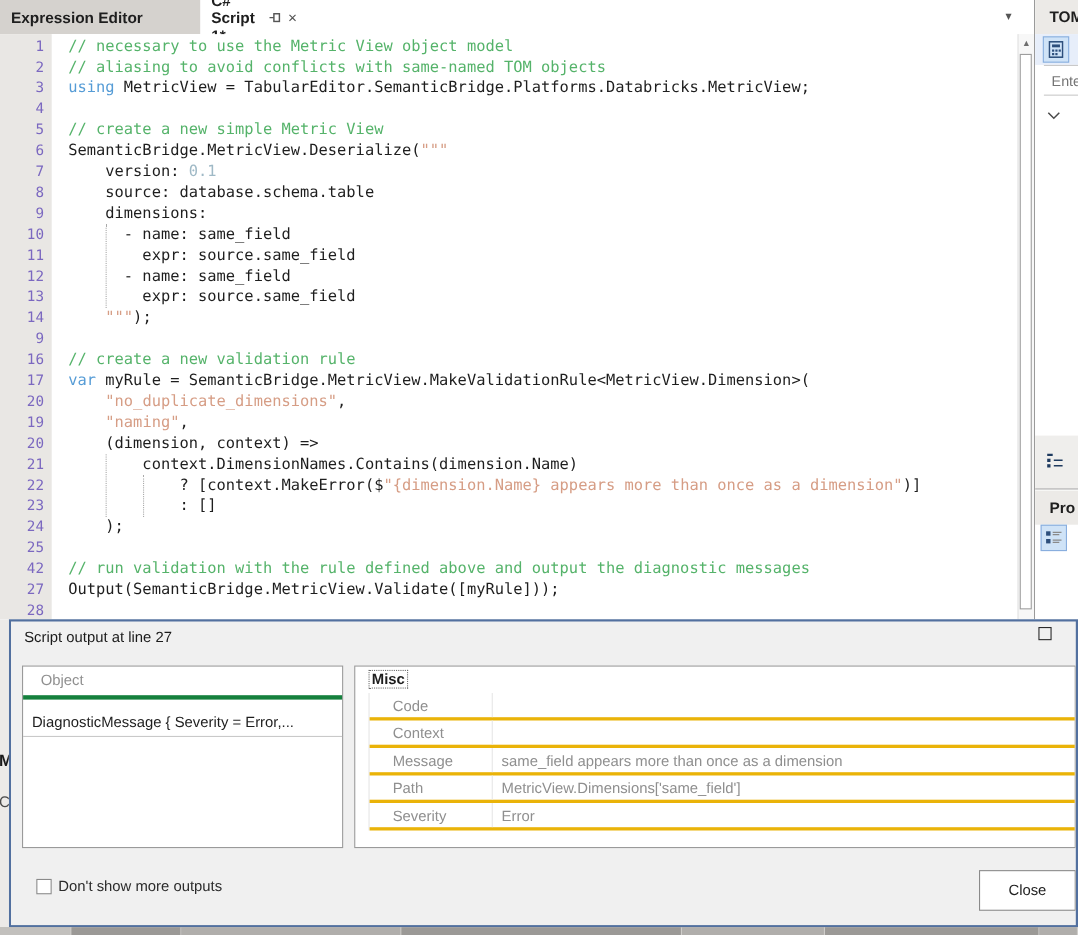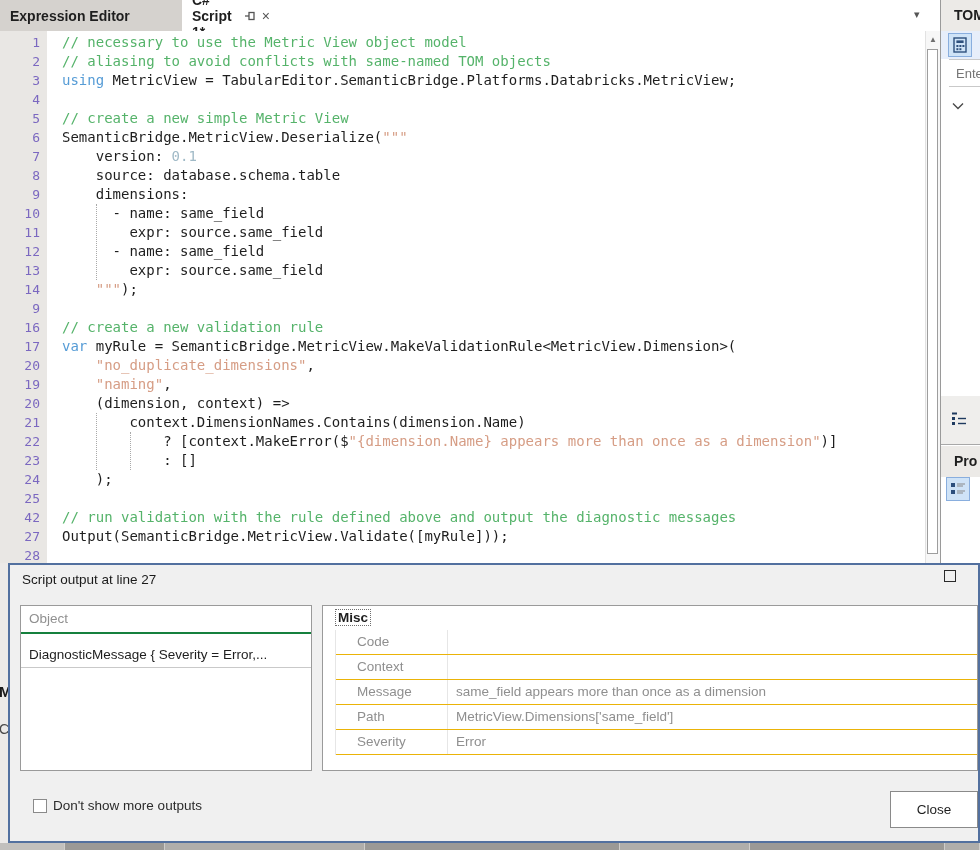--- a/index.html
+++ b/index.html
@@ -55,30 +55,30 @@
   .plain-icon-btn{position:absolute;width:28px;height:28px;display:flex;align-items:center;justify-content:center;}
 
   
   .dialog{position:absolute;left:8px;top:563px;width:972px;height:280px;background:#f0f0f0;
           border:2px solid var(--c-dialog-border,#52709f);box-sizing:border-box;overflow:hidden;}
   .dlg-title{position:absolute;left:12px;top:7px;font-size:13.5px;color:#1a1a1a;}
   .dlg-max{position:absolute;left:934px;top:5px;width:12px;height:12px;border:1.5px solid #2a2a2a;
            box-sizing:border-box;background:transparent;}
   .obj-list{position:absolute;left:10px;top:40px;width:292px;height:166px;background:#fff;
             border:1px solid #9a9a9a;box-sizing:border-box;}
-  .ol-header{height:26px;line-height:26px;padding-left:8px;color:#909090;font-size:13.5px;
-             border-bottom:2px solid #15803d;}
+  .ol-header{height:26px;line-height:26px;padding-left:16px;color:#909090;font-size:13.5px;
+             border-bottom:4px solid #15803d;}
   .ol-item{height:25px;line-height:25px;padding-left:8px;color:#1e1e1e;font-size:13.5px;
            border-bottom:1px solid #c9c9c9;white-space:nowrap;overflow:hidden;margin-top:8px;}
   .prop-grid{position:absolute;left:312px;top:40px;width:656px;height:166px;background:#fff;
              border:1px solid #9a9a9a;box-sizing:border-box;}
   .pg-category{height:24px;line-height:24px;padding-left:13px;font-size:13.5px;font-weight:bold;}
   .pg-category span{outline:1px dotted #6e6e6e;padding:0 2px;}
   .pg-rows{margin-left:12px;border-left:1px solid #e6e6e6;}
-  .prow{display:flex;height:25px;border-bottom:1px solid #eab308;box-sizing:border-box;}
+  .prow{display:flex;height:25px;border-bottom:3px solid #eab308;box-sizing:border-box;}
   .plabel{width:90px;flex:none;padding-left:21px;color:#8f8f8f;border-right:1px solid #e6e6e6;
           line-height:24px;font-size:13.5px;box-sizing:content-box;}
   .pvalue{flex:1;padding-left:8px;color:#8f8f8f;line-height:24px;font-size:13.5px;
           white-space:nowrap;overflow:hidden;}
   .dlg-checkbox-row{position:absolute;left:23px;top:233px;display:flex;align-items:center;}
   .cb-box{width:14px;height:14px;background:#fff;border:1px solid #8a8a8a;box-sizing:border-box;}
   .cb-label{margin-left:6px;font-size:13.5px;color:#2b2b2b;}
   .close-btn{position:absolute;left:880px;top:226px;width:88px;height:37px;background:#fff;
              border:1px solid #8a8a8a;font-family:"Liberation Sans",sans-serif;font-size:13.5px;
              color:#1e1e1e;box-sizing:border-box;}

